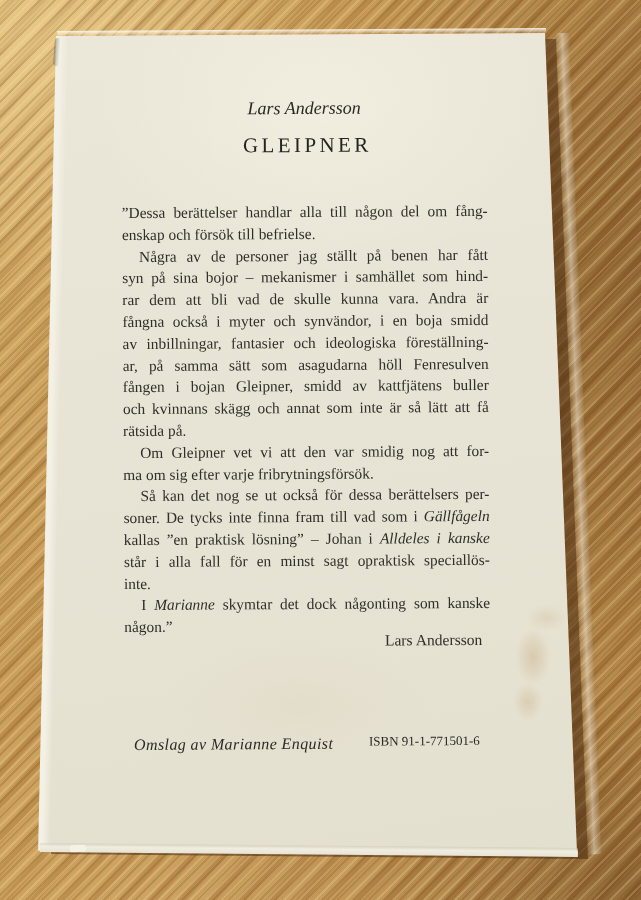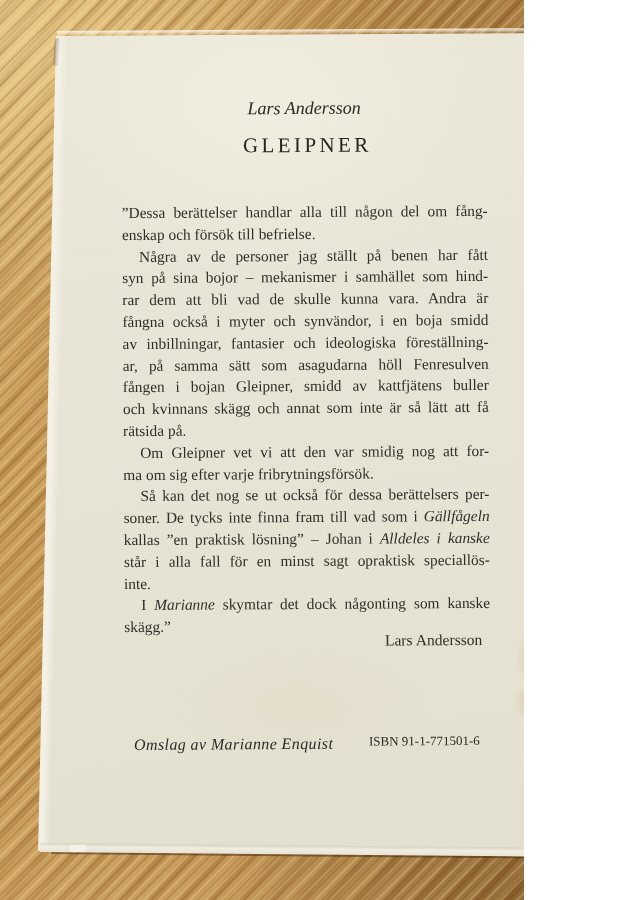--- a/index.html
+++ b/index.html
@@ -1,18 +1,18 @@
 <!DOCTYPE html>
 <html><head>
 <meta charset="utf-8">
 <style>
   html,body { margin:0; padding:0; }
   .scene {
     position: relative;
-    width: 524px; height: 900px;
+    width: 641px; height: 900px;
     overflow: hidden;
     font-family: "Liberation Serif", serif;
     background:
       repeating-linear-gradient(135deg, rgba(255,238,190,0.20) 0 2px, rgba(0,0,0,0) 2px 5px, rgba(110,65,25,0.20) 5px 7px, rgba(0,0,0,0) 7px 11px),
       repeating-linear-gradient(132deg, rgba(246,216,152,0.16) 0 6px, rgba(128,78,30,0.14) 9px 14px, rgba(246,216,152,0.10) 16px 22px),
       radial-gradient(420px 380px at 6% 5%, rgba(252,228,162,0.55), rgba(252,228,162,0) 70%),
       radial-gradient(520px 620px at 102% 30%, rgba(80,45,12,0.42), rgba(80,45,12,0) 70%),
       radial-gradient(640px 320px at 28% 102%, rgba(242,202,132,0.32), rgba(0,0,0,0) 70%),
       radial-gradient(420px 320px at 100% 100%, rgba(68,38,10,0.42), rgba(0,0,0,0) 70%),
       linear-gradient(115deg, #cfa763 0%, #c2944f 35%, #b08142 60%, #ab7b3d 100%);
@@ -135,19 +135,19 @@
         <div class="line j"><span>och kvinnans skägg och annat som inte är så lätt att få</span></div>
         <div class="line"><span>rätsida på.</span></div>
         <div class="line j ind"><span>Om Gleipner vet vi att den var smidig nog att for-</span></div>
         <div class="line"><span>ma om sig efter varje fribrytningsförsök.</span></div>
         <div class="line j ind"><span>Så kan det nog se ut också för dessa berättelsers per-</span></div>
         <div class="line j"><span>soner. De tycks inte finna fram till vad som i </span><span class="it">Gällfågeln</span></div>
         <div class="line j"><span>kallas ”en praktisk lösning” – Johan i </span><span class="it">Alldeles i kanske</span></div>
         <div class="line j"><span>står i alla fall för en minst sagt opraktisk speciallös-</span></div>
         <div class="line"><span>inte.</span></div>
         <div class="line j ind"><span>I </span><span class="it">Marianne</span><span> skymtar det dock någonting som kanske</span></div>
-        <div class="line"><span>skägg.”</span></div>
+        <div class="line"><span>någon.”</span></div>
       </div>
     <div class="signature">Lars Andersson</div>
     <div class="credit">Omslag av Marianne Enquist</div>
     <div class="isbn">ISBN 91-1-771501-6</div>
   </div>
 </div>
 
 </body></html>

